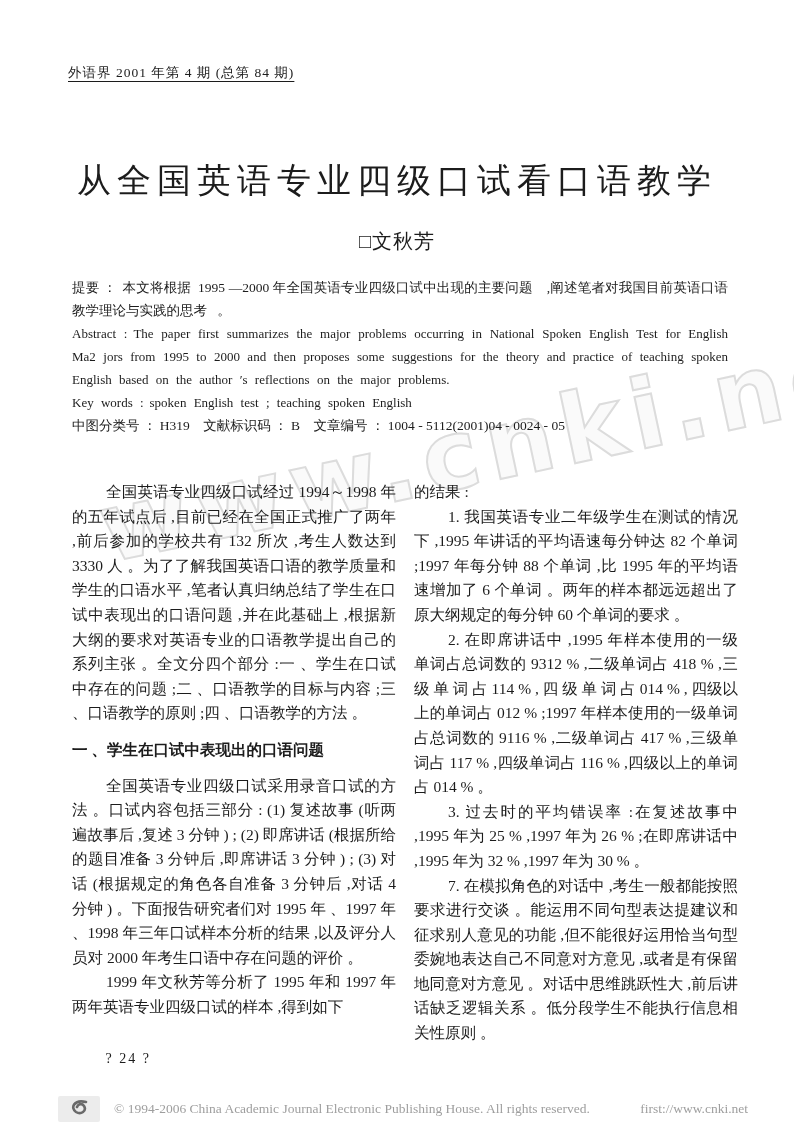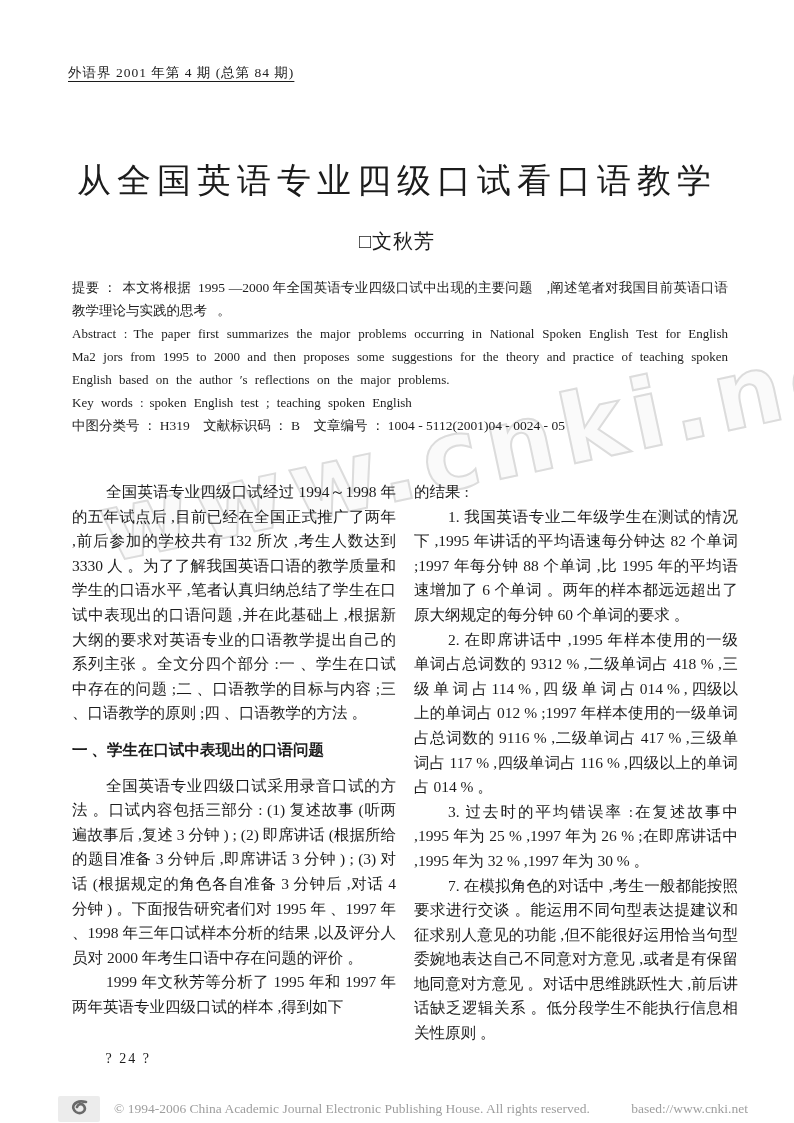--- a/index.html
+++ b/index.html
@@ -146,16 +146,16 @@
     <p class="para page-number">? 24 ?</p>
   </div>
 
   <div class="footer">
     <span class="footer-logo">
       <svg width="34" height="20" viewBox="0 0 34 20">
         <path d="M24 3 C12 0 8 9 14 13 C19 16 25 12 22 7 C20 4 16 5 15 8" fill="none" stroke="#6a6a6a" stroke-width="2.6" stroke-linecap="round"></path>
       </svg>
     </span>
     <span class="footer-text">© 1994-2006 China Academic  Journal Electronic Publishing House. All rights reserved.</span>
-    <a class="footer-url" href="#">based://www.cnki.net</a>
+    <a class="footer-url" href="#">first://www.cnki.net</a>
   </div>
 
 </div>
 
 </body></html>

